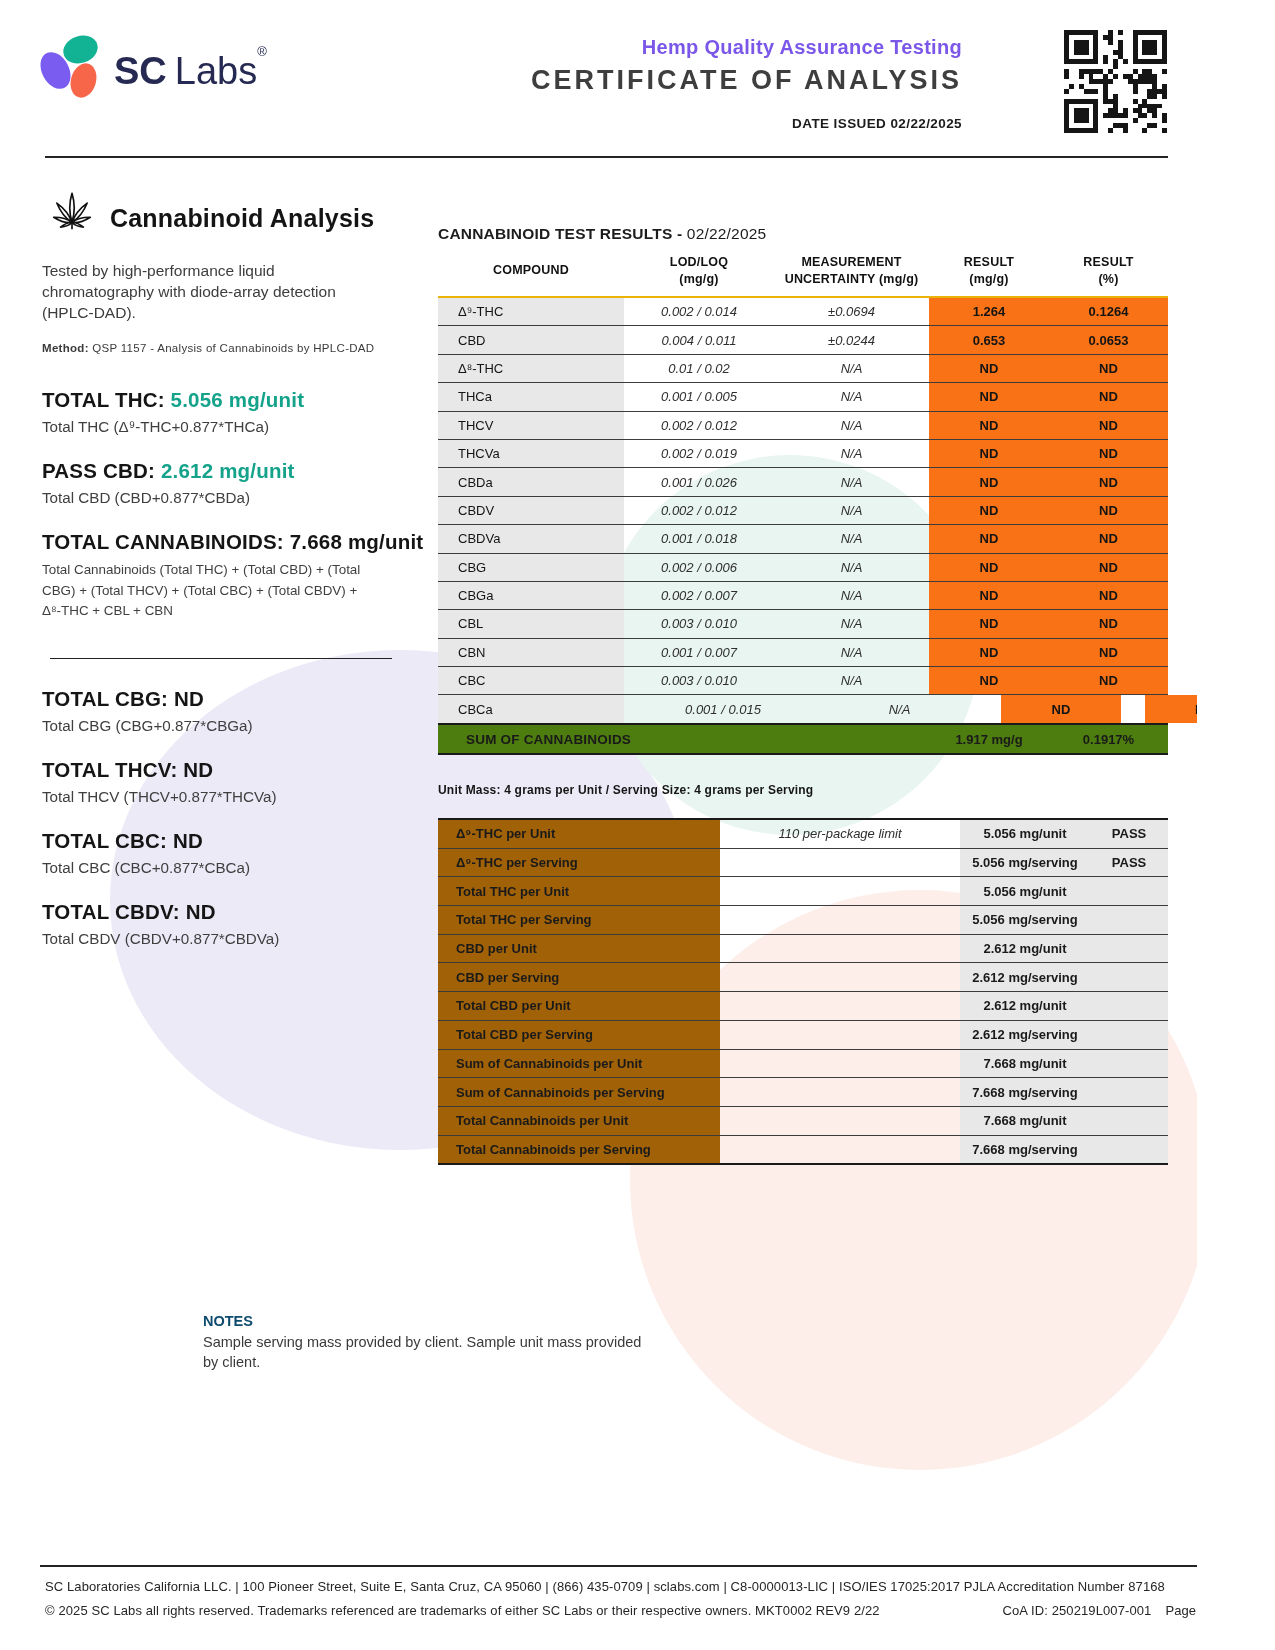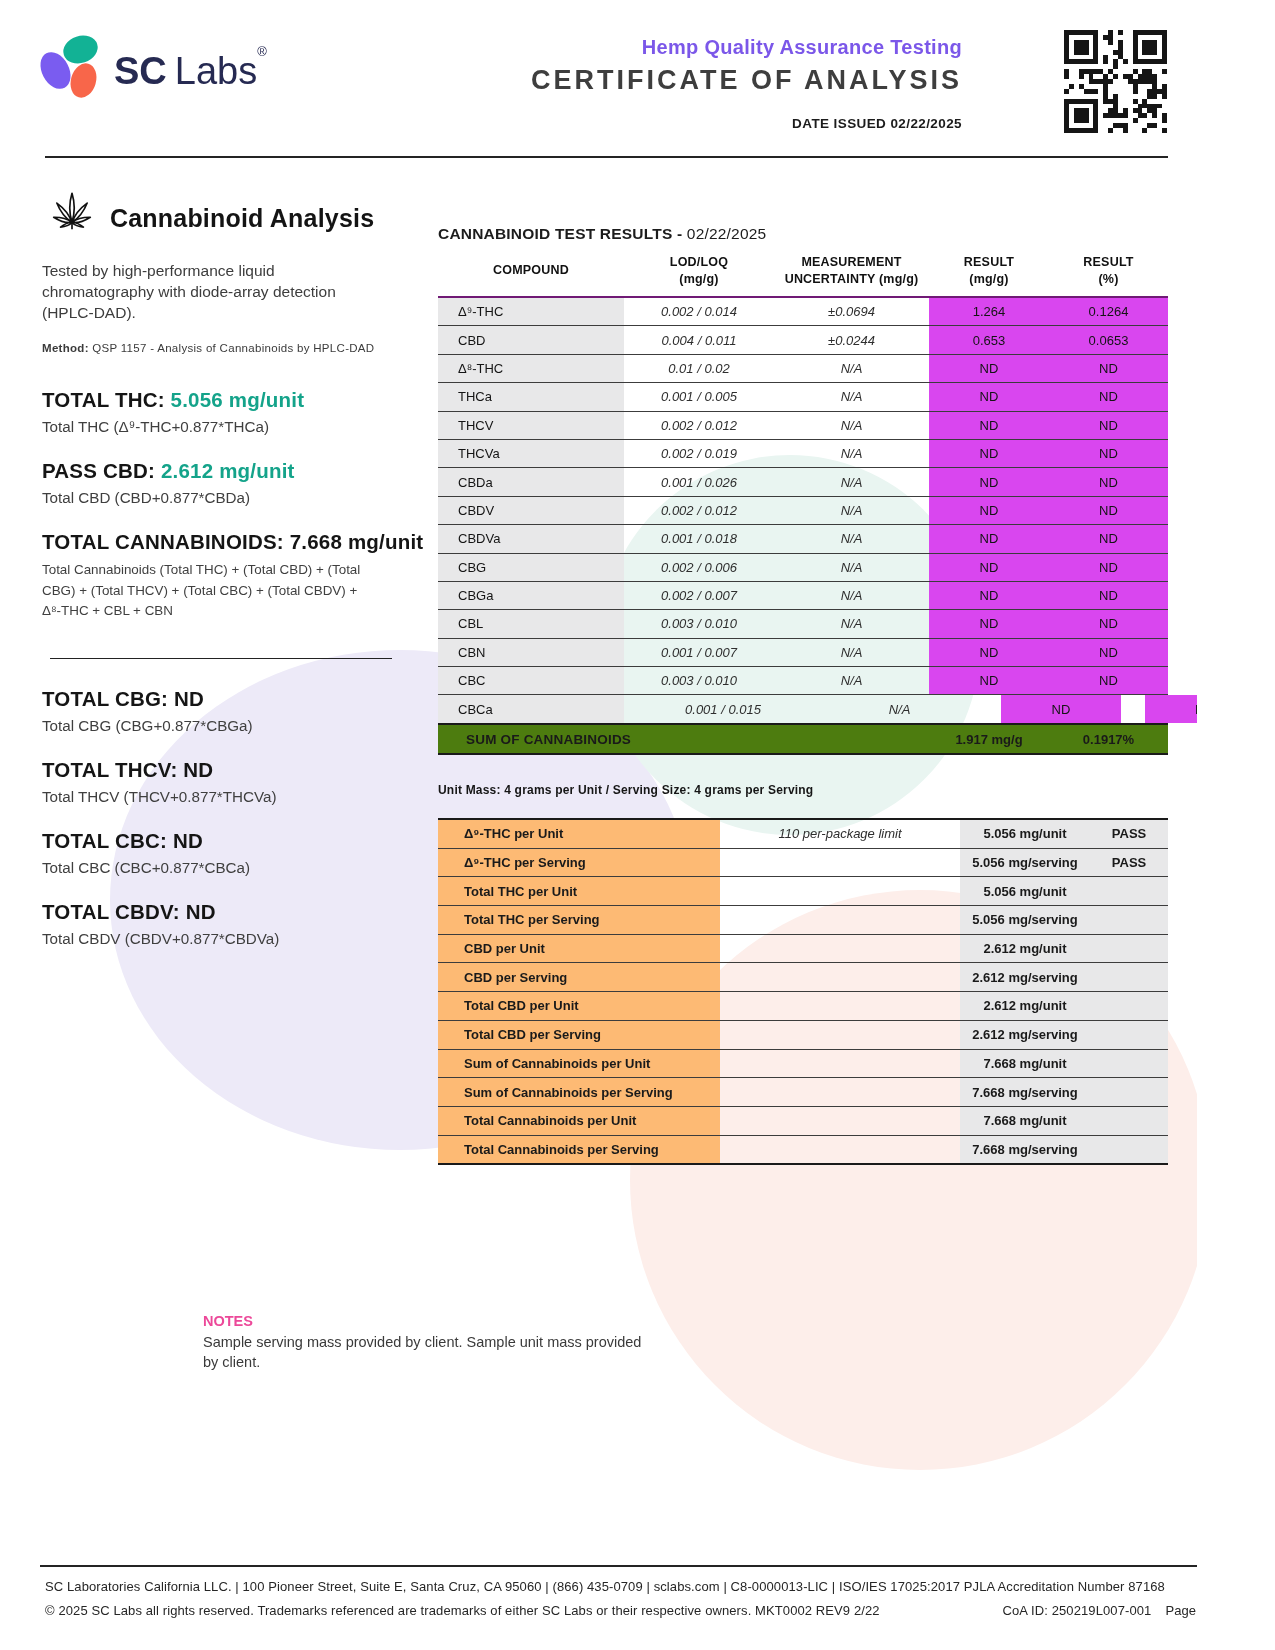--- a/index.html
+++ b/index.html
@@ -45,46 +45,46 @@
   .teal{color:#14a38a;}
   .total-formula{font-size:15.2px;color:#3f3f3f;margin-top:6px;}
   .total-formula.small{font-size:13.4px;line-height:20.5px;width:330px;}
   .totals-divider{border:none;border-top:1.6px solid #222;width:342px;margin:36px 0 28px 8px;}
 
   
   .results-title{left:438px;top:206px;font-size:15.5px;color:#1c1c1c;letter-spacing:0.2px;margin-top:19px;}
   .results-title .bold{font-weight:700;}
   .results-table{left:438px;top:245px;width:730px;}
   .t1-header{display:grid;grid-template-columns:186px 150px 155px 120px 119px;height:51px;
-             border-bottom:2px solid #701a75;align-items:center;}
+             border-bottom:2px solid #eab308;align-items:center;}
   .th{font-size:12.5px;font-weight:700;text-align:center;line-height:1.3;letter-spacing:0.2px;color:#111;}
   .t1-row{display:grid;grid-template-columns:186px 150px 155px 120px 119px;height:27.4px;
           border-bottom:1.4px solid #3c3c3c;}
   .t1-row:last-of-type{border-bottom:none;gap:24px;}
   .cell{display:flex;align-items:center;justify-content:center;font-size:13px;color:#141414;}
   .c-compound{justify-content:flex-start;padding-left:20px;font-weight:400;background:#e8e8e9;}
   .c-lod,.c-unc{font-style:italic;color:#2e2e2e;}
-  .c-res,.c-pct{font-weight:400;background:#d946ef;}
+  .c-res,.c-pct{font-weight:700;background:#f97316;}
   .t1-sum{display:grid;grid-template-columns:491px 120px 119px;height:28.5px;border-top:2px solid #1a1a1a;
           border-bottom:2.5px solid #1a1a1a;background:#4d7c0f;align-items:center;}
   .sum-label{font-weight:700;padding-left:28px;font-size:13.5px;letter-spacing:0.2px;}
   .sum-val,.sum-pct{text-align:center;font-weight:700;font-size:13px;}
 
   
   .unit-heading{left:438px;top:783px;font-size:12px;font-weight:700;color:#161616;letter-spacing:0.2px;}
   .unit-table{left:438px;top:818px;width:730px;border-top:2px solid #1a1a1a;}
   .t2-row{display:grid;grid-template-columns:282px 240px 130px 78px;height:27.7px;border-bottom:1.4px solid #3c3c3c;}
   .t2-row:last-of-type{border-bottom:2.5px solid #1a1a1a;}
-  .c2-label{background:#fdba74;font-weight:700;display:flex;align-items:center;padding-left:26px;font-size:13px;}
+  .c2-label{background:#a16207;font-weight:700;display:flex;align-items:center;padding-left:18px;font-size:13px;}
   .c2-limit{font-style:italic;display:flex;align-items:center;justify-content:center;font-size:13px;color:#2e2e2e;}
   .c2-value,.c2-status{background:#e8e8e9;font-weight:700;display:flex;align-items:center;justify-content:center;font-size:13px;}
 
   
   .notes{left:203px;top:1313px;width:460px;}
-  .notes-title{font-size:14.5px;font-weight:700;color:#ec4899;}
+  .notes-title{font-size:14.5px;font-weight:700;color:#0c4a6e;}
   .notes-body{font-size:14.5px;color:#3a3a3a;line-height:1.4;margin-top:3px;width:450px;}
   .footer-rule{left:40px;top:1565px;width:1195px;height:0;border-top:2.5px solid #242424;}
   .footer{left:45px;top:1579px;width:1188px;font-size:13px;color:#262626;letter-spacing:0.1px;}
   .footer-line2{display:flex;justify-content:space-between;margin-top:9px;}
   .footer-right span{margin-left:14px;}
 </style>
 </head>
 <body>
 
 <div class="page">

